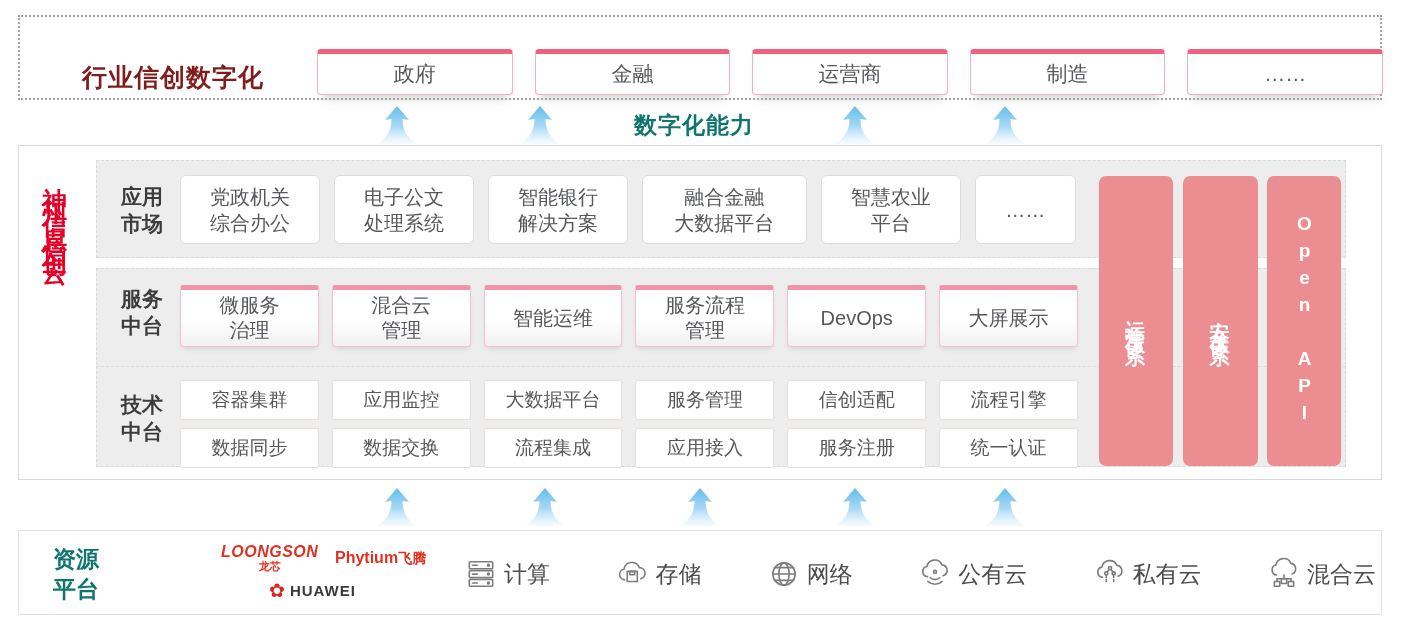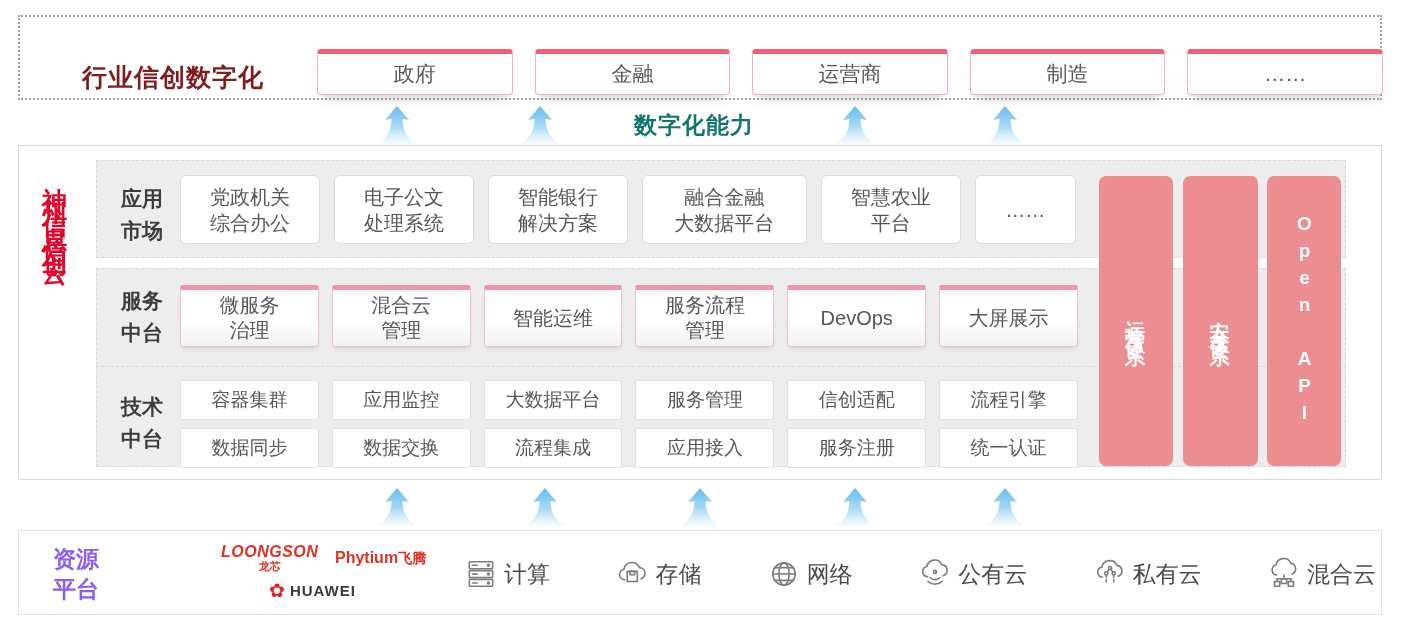--- a/index.html
+++ b/index.html
@@ -27,21 +27,21 @@
   .main-box { position:absolute; left:18px; top:145px; width:1364px; height:335px;
     border:1px solid #d9d9d9; background:#fff; }
   .side-title { position:absolute; left:20px; top:21px; height:295px;
     writing-mode:vertical-lr; text-orientation:upright; letter-spacing:13px;
     font-size:25px; font-weight:bold; color:#e60027; }
   .mrow { position:absolute; background:#ededed; border:1px dashed #d9d9d9; }
   .mrow-1 { left:77px; top:14px;  width:1250px; height:98px; }
   .mrow-2 { left:77px; top:122px; width:1250px; height:102px; }
   .mrow-3 { left:77px; top:220px; width:1250px; height:101px; }
   .mrow-label { position:absolute; left:14px; width:62px; text-align:center;
-    font-size:21px; font-weight:bold; color:#3c3c3c; line-height:32px; white-space:pre-line; }
+    font-size:21px; font-weight:bold; color:#3c3c3c; line-height:27px; white-space:pre-line; }
   .mrow-1 .mrow-label { top:22px; } .mrow-2 .mrow-label { top:16px; } .mrow-3 .mrow-label { top:24px; }
 
   .row1-boxes { position:absolute; left:83px; top:14px; width:896px; height:69px;
     display:flex; gap:14px; }
   .row1-boxes .box { flex:1; background:#fff; border:1px solid #dcdcdc; border-radius:6px;
     display:flex; align-items:center; justify-content:center; text-align:center;
     font-size:20px; color:#57585b; line-height:26px; white-space:pre-line; }
   .row1-boxes .box:nth-child(4){ flex:1.18; }
   .row1-boxes .box:nth-child(6){ flex:0.72; }
 
@@ -64,21 +64,21 @@
     writing-mode:vertical-lr; text-orientation:upright;
     color:#fff; font-weight:bold; font-size:20px; letter-spacing:8px; }
   .pillar-1 { left:1080px; width:74px; }
   .pillar-2 { left:1164px; width:75px; }
   .pillar-3 { left:1248px; width:74px; font-size:19px; letter-spacing:6px; }
 
   
   .res-box { position:absolute; left:18px; top:530px; width:1364px; height:85px;
     border:1px solid #e3e3e3; background:#fff; }
   .res-label { position:absolute; left:34px; top:13px; font-size:23px; font-weight:bold;
-    color:#8b5cf6; line-height:30px; white-space:pre-line; }
+    color:#0f766e; line-height:30px; white-space:pre-line; }
   .vendors { position:absolute; left:198px; top:4px; width:230px; height:76px; }
   .v-loongson { position:absolute; left:4px; top:8px; text-align:center; color:#e03223; }
   .v-loongson .big { font-size:16px; font-weight:900; font-style:italic; letter-spacing:.5px; }
   .v-loongson .sub { font-size:11px; font-weight:bold; margin-top:-2px; }
   .v-phytium { position:absolute; left:118px; top:14px; color:#e03223; font-weight:bold; }
   .v-phytium .big { font-size:16px; }
   .v-phytium .sub { font-size:14px; }
   .v-huawei { position:absolute; left:52px; top:46px; display:flex; align-items:center; gap:5px; }
   .v-huawei .flower { color:#e0211e; font-size:19px; line-height:1; }
   .v-huawei .word { color:#3a3a3a; font-size:15px; font-weight:bold; letter-spacing:1px; }

